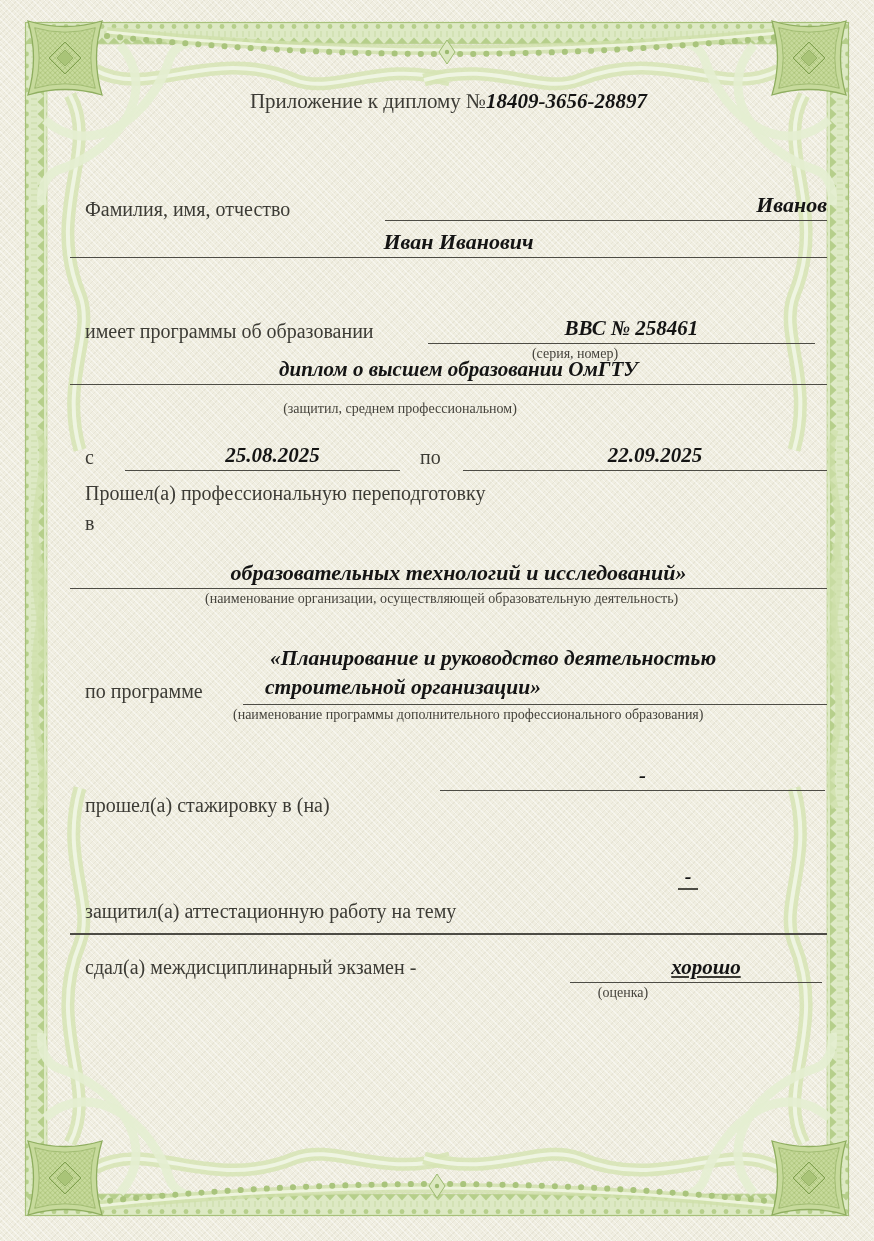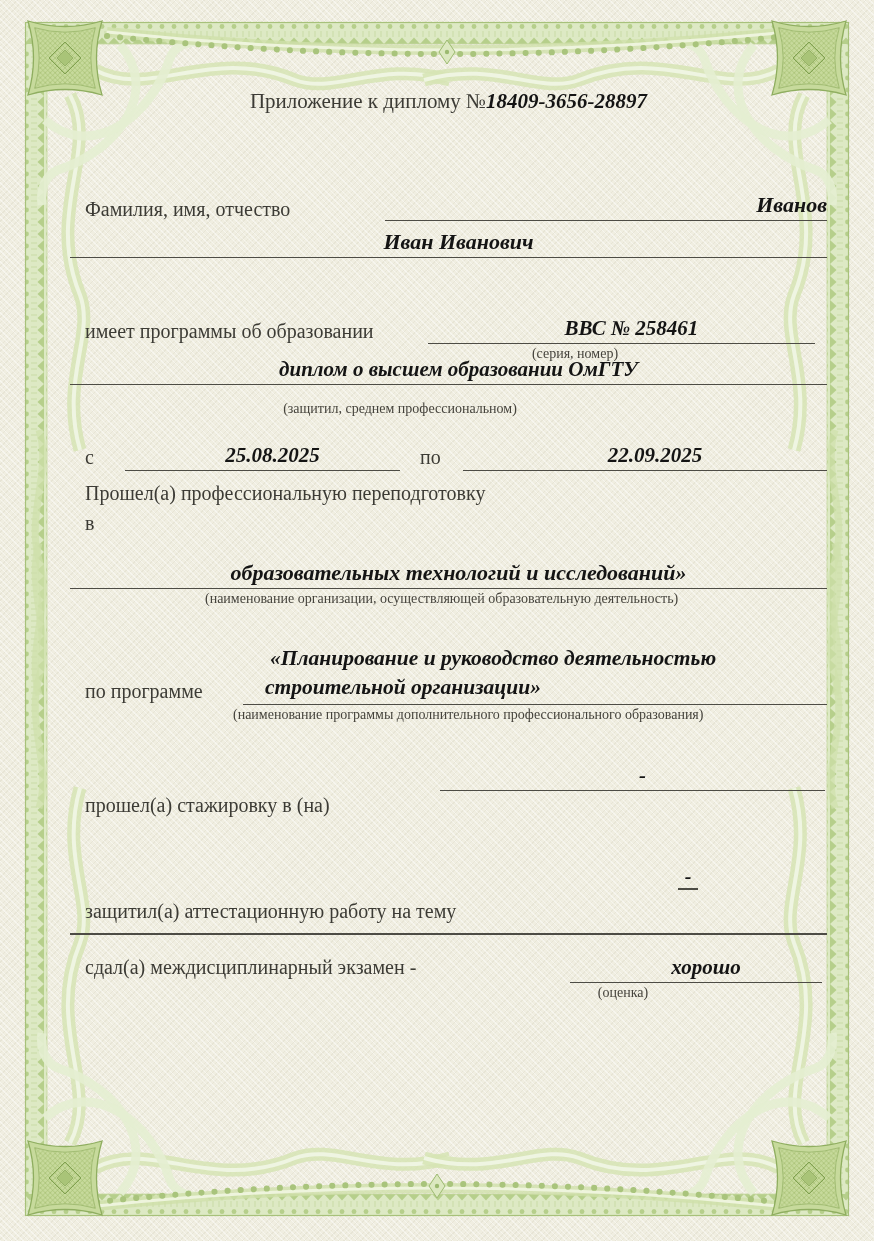--- a/index.html
+++ b/index.html
@@ -157,19 +157,19 @@
       <span class="value v21 center pb">-</span>
     </div>
 
     <div class="abs label" style="left:85px;top:866px;margin-top:32px;">защитил(а) аттестационную работу на тему</div>
     <div class="abs" style="left:678px;top:864px;width:20px;height:24px;border-bottom:2px solid #4d4c45;text-align:center;">
       <span class="value" style="font-size:20px;line-height:24px;">-</span>
     </div>
     <div class="abs rule" style="left:70px;top:933px;width:757px;height:0;"></div>
 
     <div class="abs label" style="left:85px;top:954px;">сдал(а) междисциплинарный экзамен -</div>
-    <div class="abs uline" style="left:570px;top:950px;width:252px;height:32px;">
+    <div class="abs uline" style="left:570px;top:950px;width:252px;height:32px;text-decoration:underline;">
       <span class="value v21 center pb">хорошо</span>
     </div>
     <div class="abs caption" style="left:578px;top:986px;width:90px;">(оценка)</div>
 
   </div>
 </div>
 
 </body></html>

